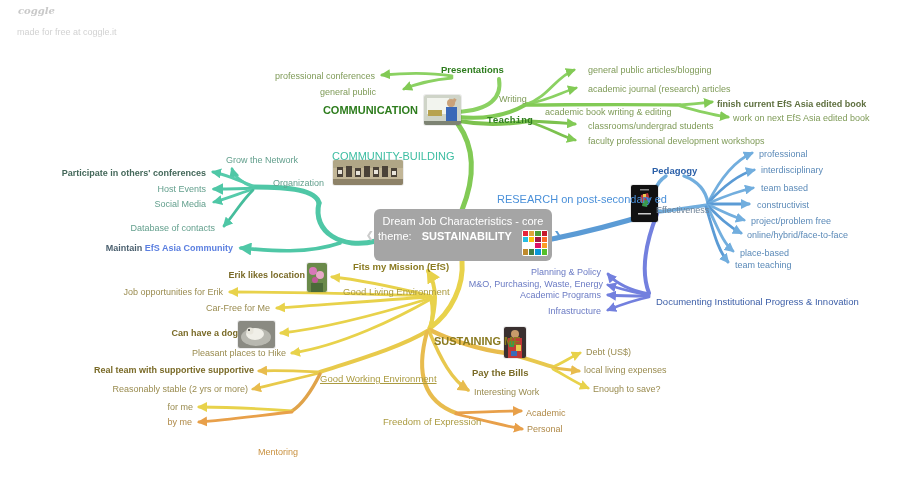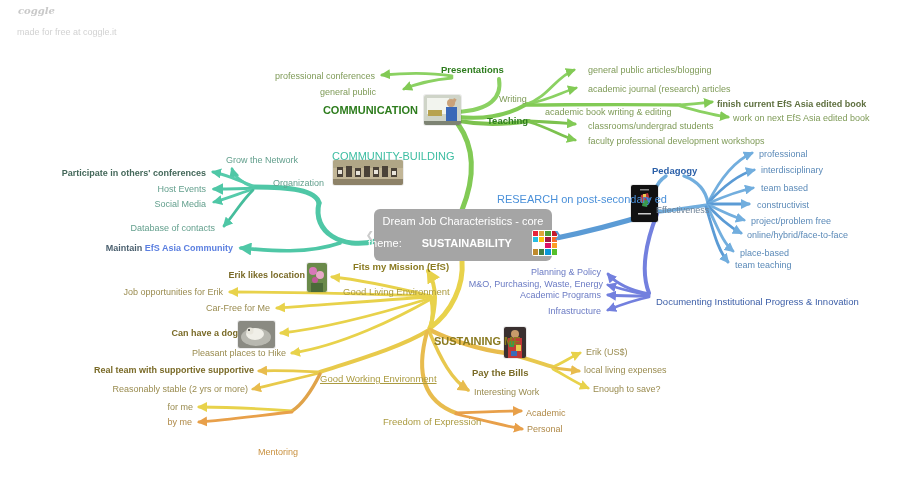--- a/index.html
+++ b/index.html
@@ -20,21 +20,21 @@
   
   .y-title{color:#8a7a20;} .y-mid{color:#ab9b40;} .y-leaf{color:#9a8c50;} .y-dark{color:#7a6b28;}
   .o-mid{color:#c9913f;} .o-leaf{color:#b08a48;}
   .link{color:#5b7fe0;}
   .logo{position:absolute;left:18px;top:5px;z-index:3;font-family:"DejaVu Serif",serif;
         font-style:italic;font-weight:bold;font-size:10px;color:#c9c9c9;}
   .tagline{position:absolute;left:17px;top:27px;z-index:3;font-size:9px;color:#d2d2d2;}
   .root{position:absolute;left:374px;top:209px;width:178px;height:52px;z-index:2;
         background:#a5a5a5;border-radius:6px;color:#ffffff;font-size:11px;
         display:flex;flex-direction:column;justify-content:center;align-items:center;gap:3px;}
-  .root .r2{display:flex;align-items:center;gap:20px;}
+  .root .r2{display:flex;align-items:flex-start;gap:10px;}
   .root-chev{position:absolute;z-index:3;font-size:9px;font-weight:bold;}
   .sdg{width:26px;height:26px;background:#ffffff;display:grid;
        grid-template-columns:repeat(4,1fr);grid-template-rows:repeat(4,1fr);gap:1px;padding:1px;box-sizing:border-box;border-radius:2px;}
   .sdg i{display:block;}
   .sdg i:nth-child(1){background:#e5243b;} .sdg i:nth-child(2){background:#dda63a;}
   .sdg i:nth-child(3){background:#4c9f38;} .sdg i:nth-child(4){background:#c5192d;}
   .sdg i:nth-child(5){background:#26bde2;} .sdg i:nth-child(6){background:#fcc30b;}
   .sdg i:nth-child(7){background:#a21942;} .sdg i:nth-child(8){background:#fd6925;}
   .sdg i:nth-child(9){background:#ffffff;} .sdg i:nth-child(10){background:#ffffff;}
   .sdg i:nth-child(11){background:#dd1367;} .sdg i:nth-child(12){background:#fd9d24;}
@@ -253,21 +253,21 @@
   <span class="lbl b sz11 g-dark" style="right:482px;top:104px;">COMMUNICATION</span>
   <span class="lbl b sz10 g-dark" style="left:441px;top:65px;">Presentations</span>
   <span class="lbl g-leaf" style="right:525px;top:72px;">professional conferences</span>
   <span class="lbl g-leaf" style="right:524px;top:88px;">general public</span>
   <span class="lbl g-leaf" style="left:499px;top:95px;">Writing</span>
   <span class="lbl g-leaf" style="left:588px;top:66px;">general public articles/blogging</span>
   <span class="lbl g-leaf" style="left:588px;top:85px;">academic journal (research) articles</span>
   <span class="lbl g-leaf" style="left:545px;top:108px;">academic book writing &amp; editing</span>
   <span class="lbl b g-olive" style="left:717px;top:100px;">finish current EfS Asia edited book</span>
   <span class="lbl g-leaf" style="left:733px;top:114px;">work on next EfS Asia edited book</span>
-  <span class="lbl b sz10 g-dark" style="left:487px;top:116px;">Teaching</span>
+  <span class="lbl b sz10 g-dark" style="left:487px;top:116px;font-family:Liberation Mono, monospace;">Teaching</span>
   <span class="lbl g-leaf" style="left:588px;top:122px;">classrooms/undergrad students</span>
   <span class="lbl g-leaf" style="left:588px;top:137px;">faculty professional development workshops</span>
 
   <span class="lbl sz11 t-title" style="left:332px;top:150px;">COMMUNITY-BUILDING</span>
   <span class="lbl t-leaf" style="left:273px;top:179px;">Organization</span>
   <span class="lbl t-leaf" style="left:226px;top:156px;">Grow the Network</span>
   <span class="lbl b t-dark" style="right:694px;top:169px;">Participate in others' conferences</span>
   <span class="lbl t-leaf" style="right:694px;top:185px;">Host Events</span>
   <span class="lbl t-leaf" style="right:694px;top:200px;">Social Media</span>
   <span class="lbl t-leaf" style="right:685px;top:224px;">Database of contacts</span>
@@ -302,21 +302,21 @@
   <span class="lbl y-leaf" style="right:614px;top:349px;">Pleasant places to Hike</span>
   <span class="lbl sz10 y-mid" style="left:320px;top:374px;text-decoration:underline;">Good Working Environment</span>
   <span class="lbl b y-dark" style="right:646px;top:366px;">Real team with supportive supportive</span>
   <span class="lbl y-leaf" style="right:652px;top:385px;">Reasonably stable (2 yrs or more)</span>
   <span class="lbl o-mid" style="left:258px;top:408px;margin-top:40px;">Mentoring</span>
   <span class="lbl y-leaf" style="right:707px;top:403px;">for me</span>
   <span class="lbl o-leaf" style="right:708px;top:418px;">by me</span>
 
   <span class="lbl b sz11 y-title" style="left:434px;top:335px;">SUSTAINING ME</span>
   <span class="lbl b sz10 y-dark" style="left:472px;top:368px;">Pay the Bills</span>
-  <span class="lbl y-leaf" style="left:586px;top:348px;">Erik (US$)</span>
+  <span class="lbl y-leaf" style="left:586px;top:348px;">Debt (US$)</span>
   <span class="lbl y-leaf" style="left:584px;top:366px;">local living expenses</span>
   <span class="lbl y-leaf" style="left:593px;top:385px;">Enough to save?</span>
   <span class="lbl y-leaf" style="left:474px;top:388px;">Interesting Work</span>
   <span class="lbl sz10 y-mid" style="left:383px;top:417px;">Freedom of Expression</span>
   <span class="lbl o-leaf" style="left:526px;top:409px;">Academic</span>
   <span class="lbl o-leaf" style="left:527px;top:425px;">Personal</span>
 
 </div>
 
 </body></html>

